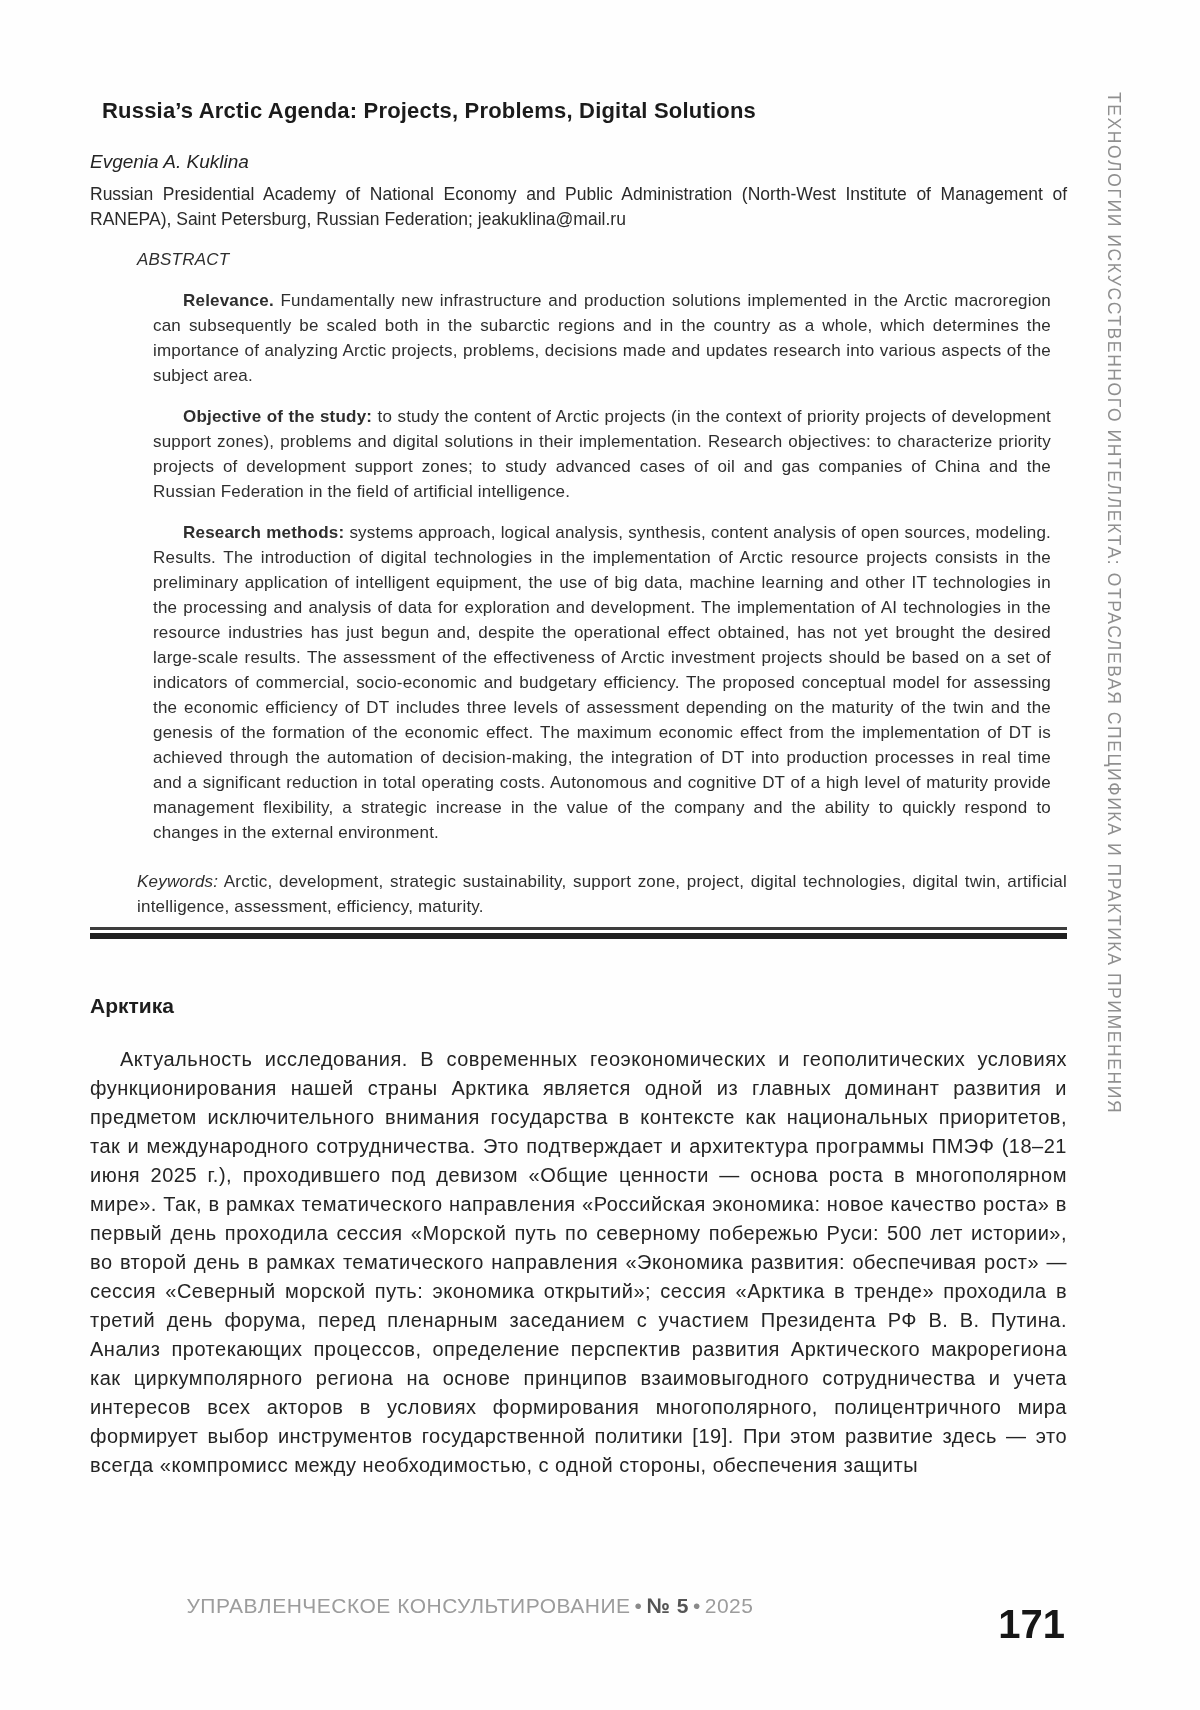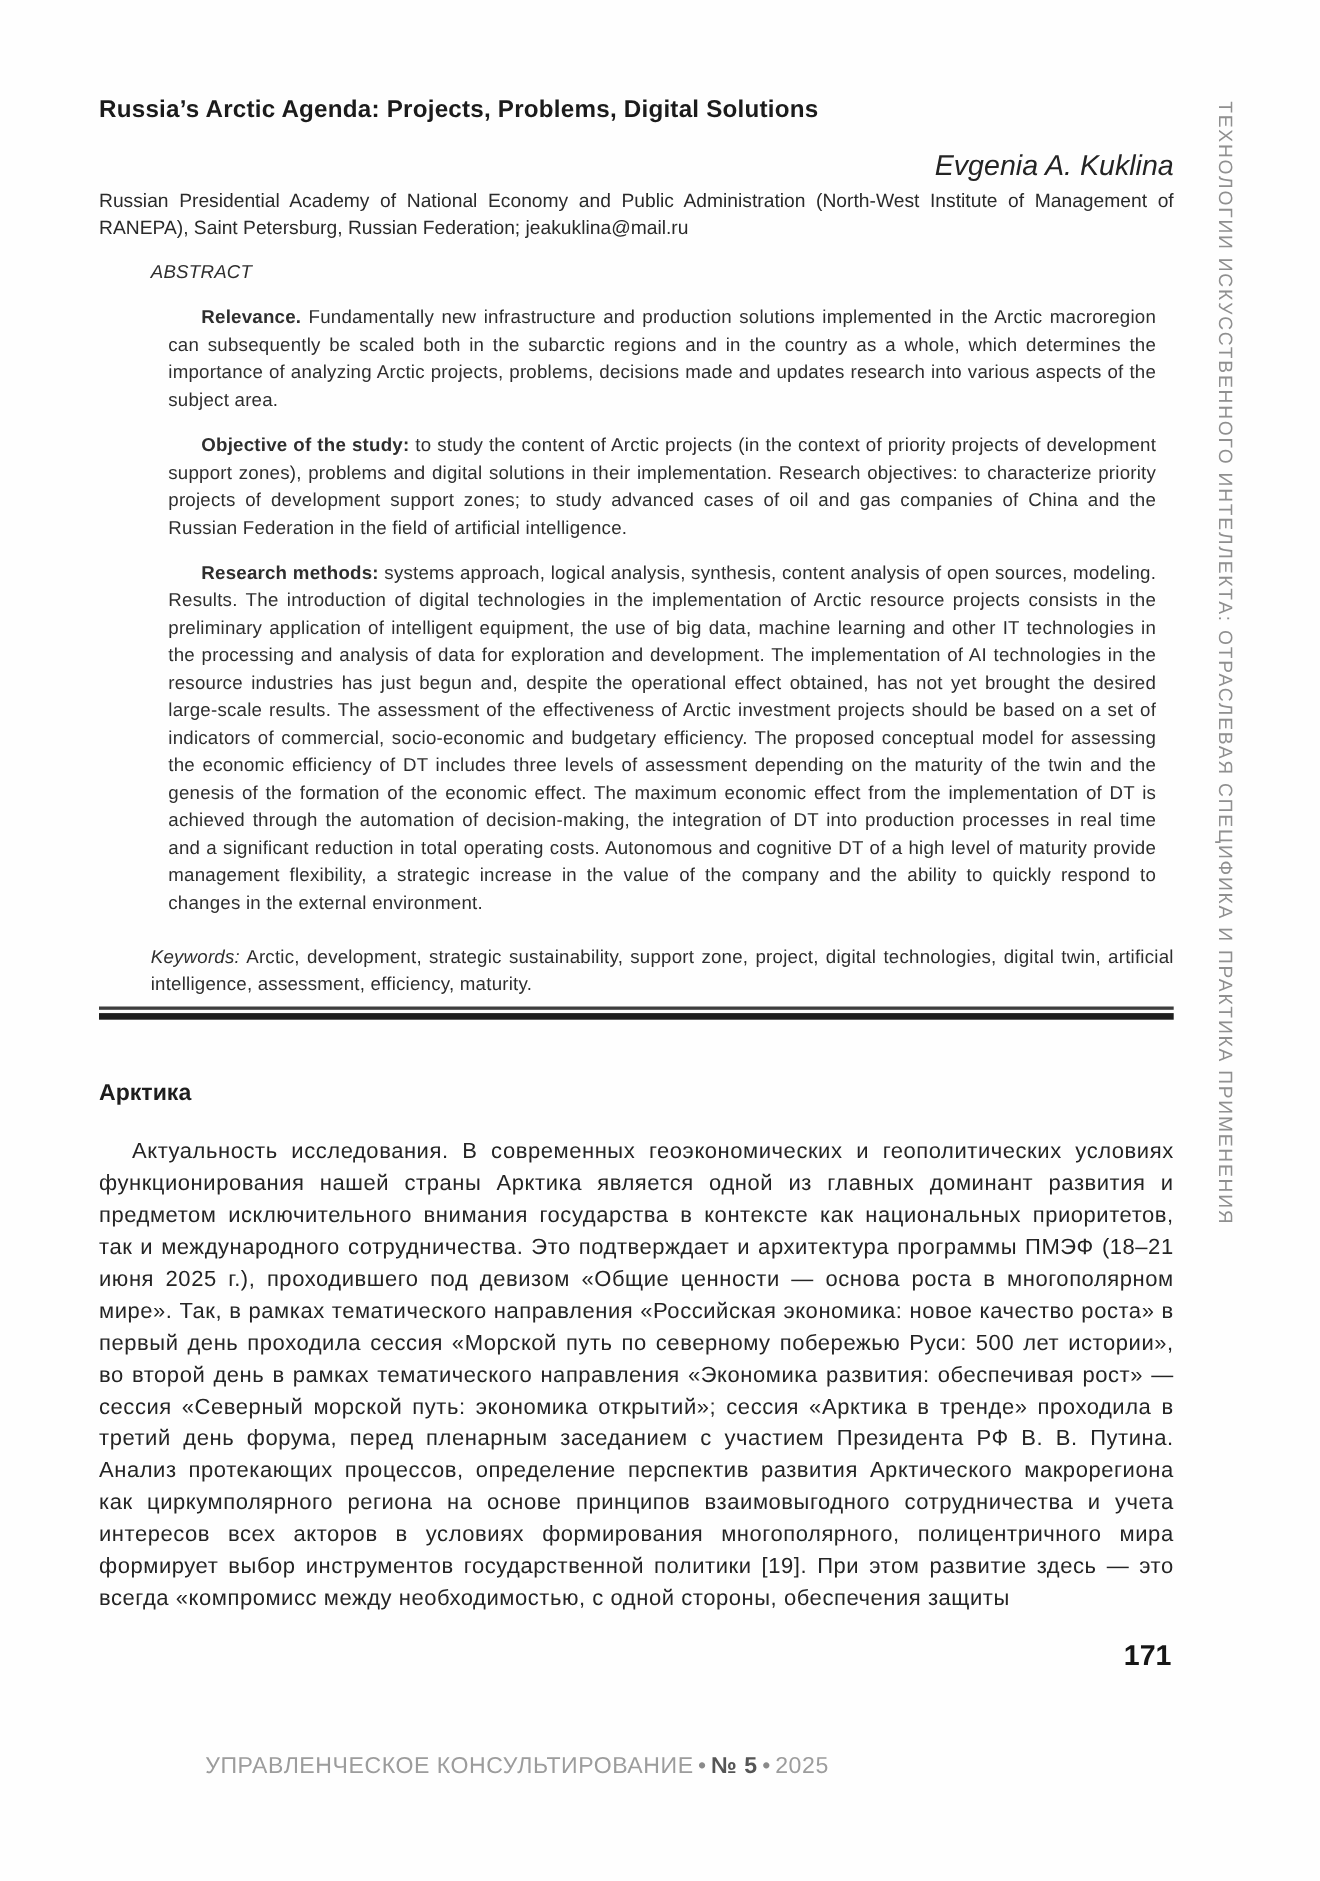--- a/index.html
+++ b/index.html
@@ -13,34 +13,33 @@
     font-family: "Liberation Sans", sans-serif;
     color: #222;
   }
   .content {
     position: absolute;
     left: 90px;
     top: 84px;
     width: 977px;
   }
   .title {
-    margin: 0;
+    margin: 12px;
     font-size: 22px;
     font-weight: bold;
     letter-spacing: 0.2px;
     color: #1b1b1b;
     line-height: 30px;
   }
   .author {
     margin-top: 24px;
-    font-size: 26px;
+    font-size: 19px;
     font-style: italic;
     color: #242424;
     line-height: 24px;
-    text-align: right;
   }
   .affiliation {
     margin: 8px 0 0 0;
     font-size: 17.5px;
     line-height: 25px;
     color: #2a2a2a;
     text-align: justify;
   }
   .abstract {
     margin: 15px 0 0 47px;
@@ -112,23 +111,23 @@
     transform: translateX(-50%);
     font-size: 21px;
     letter-spacing: 0.5px;
     color: #9c9c9c;
     white-space: nowrap;
   }
   .footer-journal .issue { font-weight: bold; color: #555; }
   .footer-journal .dot { color: #8a8a8a; padding: 0 4px; }
   .page-number {
     position: absolute;
-    top: 1490px;
+    top: 1602px;
     right: 135px;
-    font-size: 26px;
+    font-size: 40px;
     font-weight: bold;
     color: #161616;
   }
 </style>
 </head>
 <body>
 
 <div class="page">
 
   <div class="content">

